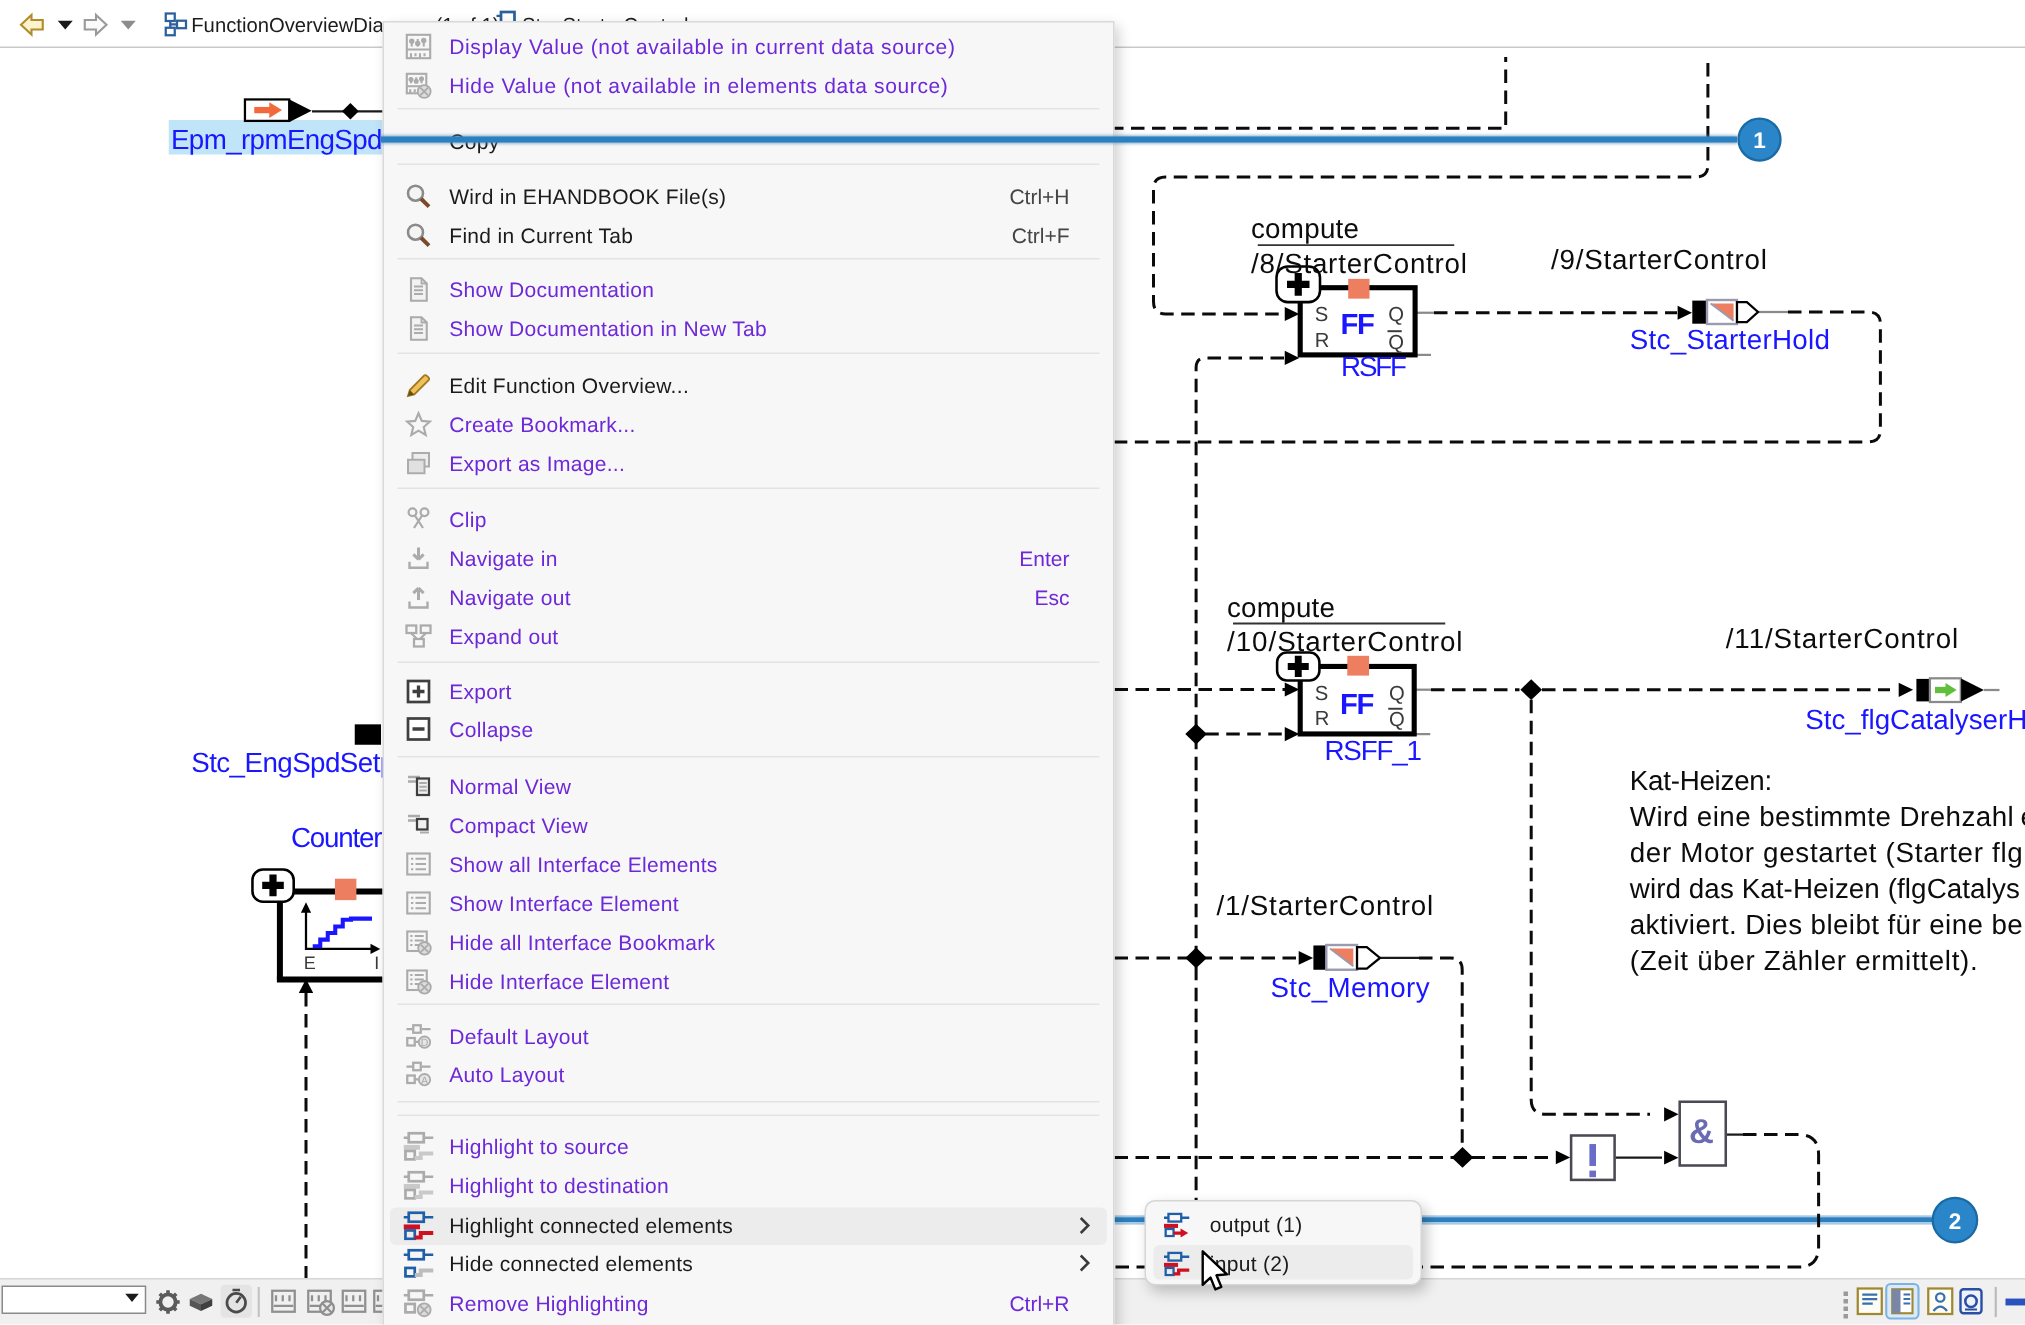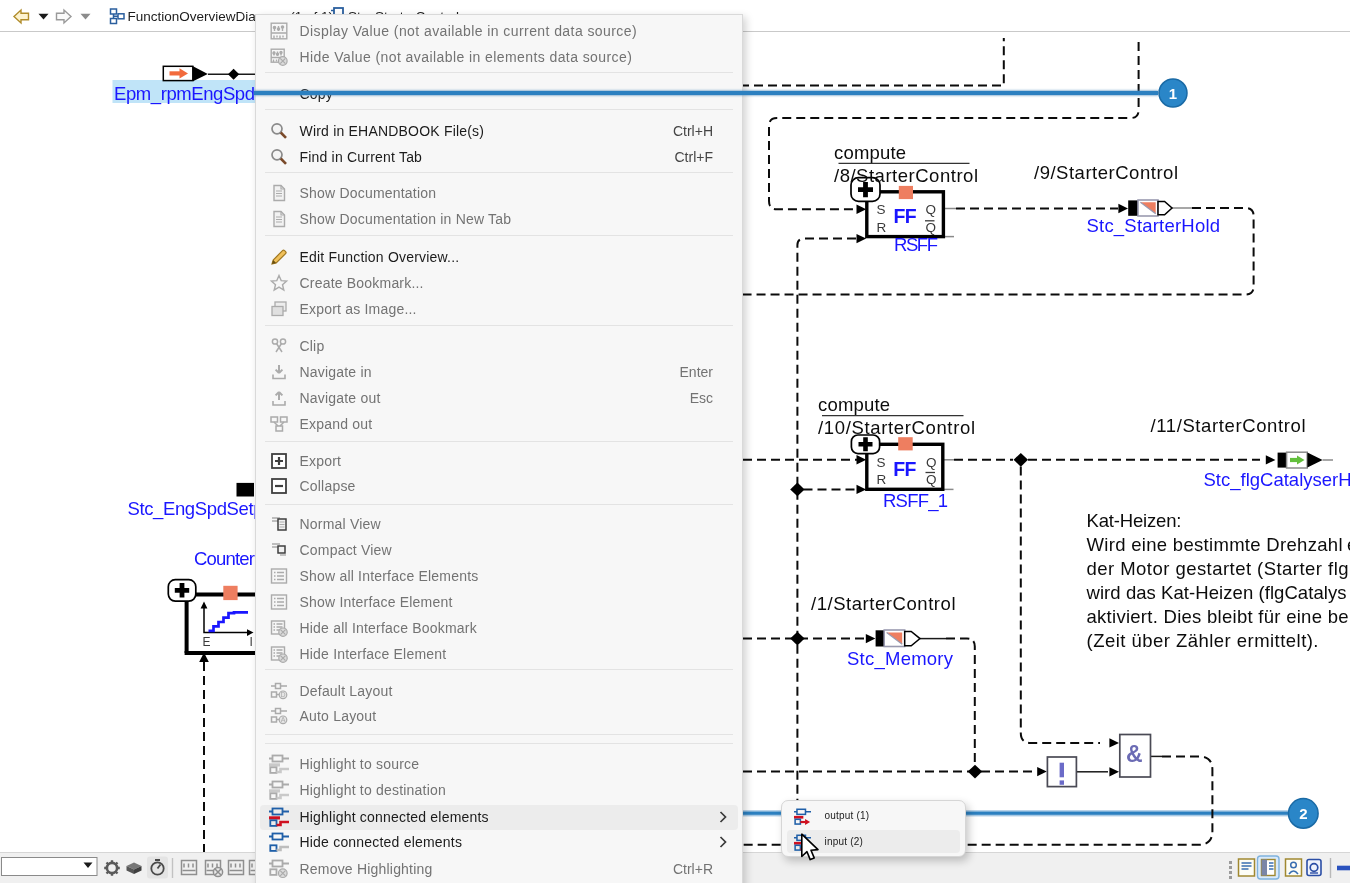--- a/index.html
+++ b/index.html
@@ -8,29 +8,29 @@
     border-bottom:1px solid #c9c9c9;z-index:3;}
   #diag{position:absolute;left:0;top:0;z-index:1;}
   #bottombar{position:absolute;left:0;top:852px;width:1350px;height:31px;background:#f0f0f0;
     border-top:1px solid #d6d6d6;z-index:3;box-sizing:border-box;}
   #menu{position:absolute;left:254.5px;top:13.5px;width:488.5px;height:876px;z-index:10;
     background:#f7f7f7;border:1px solid #d9d9d9;box-sizing:border-box;
     box-shadow:3px 3px 8px rgba(0,0,0,0.18);font-size:14px;color:#1b1b1b;}
   .mr{position:absolute;left:1px;right:1px;height:26px;line-height:26px;white-space:nowrap;}
   .mr .lbl{position:absolute;left:43px;top:0;letter-spacing:0.2px;}
   .mr .sc{position:absolute;right:28px;top:0;color:#454545;}
-  .mr.dis .lbl,.mr.dis .sc{color:#737373;}
+  .mr.dis .lbl,.mr.dis .sc{color:#6d28d9;}
   .mr .ic{position:absolute;left:12px;top:3px;width:20px;height:20px;}
   .mr .sub{position:absolute;right:14px;top:0;color:#333;font-size:15px;}
   .msep{position:absolute;left:9px;right:9px;height:1px;background:#e3e3e3;}
   .hov{position:absolute;left:4px;right:4px;height:25px;background:#ececec;border-radius:4px;}
   #submenu span>.ic{left:0;top:0;width:17px;height:17px}
-  #submenu{position:absolute;left:781px;top:799.5px;width:185px;height:57px;z-index:11;
+  #submenu{position:absolute;left:763px;top:799.5px;width:185px;height:57px;z-index:11;
     background:#f7f7f7;border:1px solid #d6d6d6;border-radius:7px;box-sizing:border-box;
-    box-shadow:3px 4px 9px rgba(0,0,0,0.22);font-size:10px;color:#1b1b1b;}
+    box-shadow:3px 4px 9px rgba(0,0,0,0.22);font-size:14px;color:#1b1b1b;}
   #line1{position:absolute;left:254px;top:91.1px;width:904px;height:3.6px;z-index:20;
     background:#2c80c0;box-shadow:0 1px 2px rgba(80,140,190,0.55),0 -1px 2px rgba(80,140,190,0.55);}
   #circ1{position:absolute;left:1157.6px;top:77.6px;width:30px;height:30px;z-index:20;}
   #cursor{position:absolute;left:799px;top:833px;width:21px;height:30px;z-index:30;}
 </style></head>
 <body>
 <div id="stage">
 
 <svg id="diag" width="1350" height="883" viewBox="0 0 1350 883">
 

